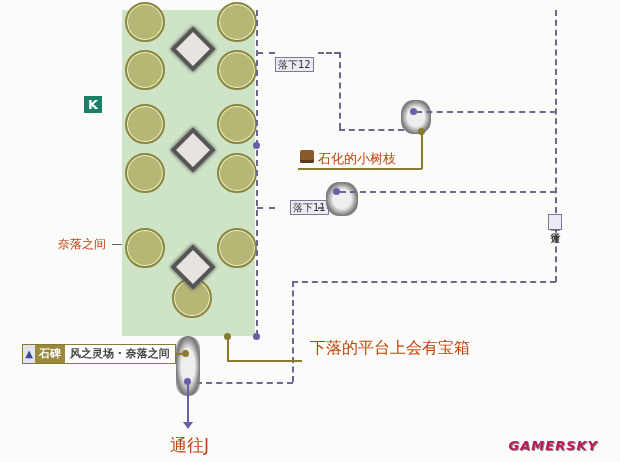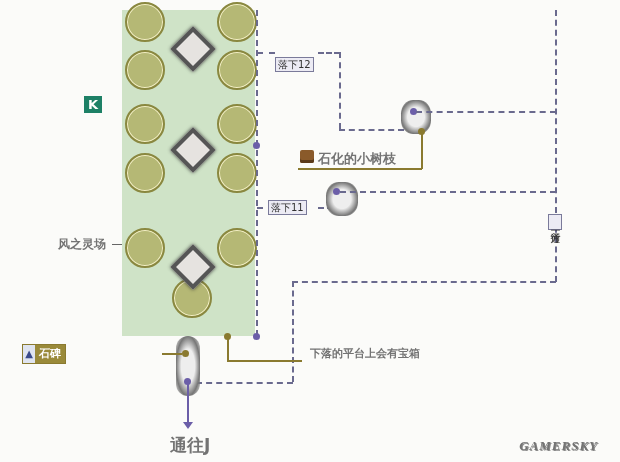--- a/index.html
+++ b/index.html
@@ -8,29 +8,29 @@
   .green{left:122px;top:10px;width:133px;height:326px;background:#cfe3c7;}
   .pillar{position:absolute;width:36px;height:36px;border-radius:50%;background:#b5b875;border:2px solid #8a8840;box-shadow:inset 0 0 0 1px #f4f0c8;}
   .block{position:absolute;width:24px;height:24px;transform:rotate(45deg);background:#e6e3e0;border:4px solid #555;box-shadow:0 0 4px #333;}
   .dash-h{position:absolute;height:0;border-top:2px dashed #6a6a8e;}
   .dash-v{position:absolute;width:0;border-left:2px dashed #6a6a8e;}
   .dot{position:absolute;width:7px;height:7px;border-radius:50%;background:#6b5ea8;}
   .gdot{position:absolute;width:7px;height:7px;border-radius:50%;background:#8a7a30;}
   .tag{position:absolute;background:#ecebf4;border:1px solid #7a7a9a;font-size:10px;color:#333;padding:0 2px;line-height:13px;}
   .vtag{position:absolute;background:#ecebf4;border:1px solid #7a7a9a;font-size:10px;color:#333;width:12px;line-height:12px;text-align:center;padding:1px 0;}
   .kbadge{left:84px;top:96px;width:18px;height:17px;background:#1d8066;color:#fff;font-weight:bold;font-size:13px;text-align:center;line-height:17px;}
-  .label{position:absolute;font-size:12px;color:#737373;font-weight:bold;white-space:nowrap;}
+  .label{position:absolute;font-size:12px;color:#c2410c;font-weight:normal;white-space:nowrap;}
   .rock{position:absolute;border-radius:40%;background:radial-gradient(ellipse at center,#eeeeee 40%,#777 70%,rgba(120,120,120,0) 100%);}
   .oline{position:absolute;background:#8a7a30;}
   .stele{left:22px;top:344px;height:18px;display:flex;align-items:stretch;border:1px solid #8a7a30;background:#fff;font-size:11px;}
   .stele .ic{width:12px;background:#dfe4f0;color:#3a4a8a;font-size:10px;text-align:center;line-height:18px;}
   .stele .kind{background:#9a8a3a;color:#fff;font-weight:bold;padding:0 4px;line-height:18px;}
   .stele .nm{padding:0 5px;color:#444;font-weight:bold;line-height:18px;}
   .chest{position:absolute;width:14px;height:13px;background:#8a5a2a;border-radius:2px;box-shadow:inset 0 -3px #5a3a1a;}
-  .logo{right:22px;top:438px;font-size:13px;font-style:italic;font-weight:bold;color:#737373;letter-spacing:1px;text-shadow:1px 1px 0 #888;font-family:Liberation Serif, serif;}
+  .logo{right:22px;top:438px;font-size:13px;font-style:italic;font-weight:bold;color:#be185d;letter-spacing:1px;text-shadow:1px 1px 0 #888;}
 </style>
 </head>
 <body>
 
 <div class="abs green">
   <div class="pillar" style="left:3px;top:-8px"></div>
   <div class="pillar" style="left:95px;top:-8px"></div>
   <div class="pillar" style="left:3px;top:40px"></div>
   <div class="pillar" style="left:95px;top:40px"></div>
   <div class="pillar" style="left:3px;top:94px"></div>
@@ -40,66 +40,67 @@
   <div class="pillar" style="left:3px;top:218px"></div>
   <div class="pillar" style="left:95px;top:218px"></div>
   <div class="pillar" style="left:50px;top:268px"></div>
   <div class="block" style="left:55px;top:23px"></div>
   <div class="block" style="left:55px;top:124px"></div>
   <div class="block" style="left:55px;top:241px"></div>
 </div>
 
 <div class="abs kbadge">K</div>
 
-<div class="label" style="left:58px;top:236px">风之灵场</div>
+<div class="label" style="left:58px;top:236px">奈落之间</div>
 <div class="oline" style="left:112px;top:244px;width:10px;height:1px;background:#666"></div>
 
 <div class="dash-v" style="left:256px;top:10px;height:326px"></div>
 <div class="dot" style="left:253px;top:142px"></div>
 <div class="dot" style="left:253px;top:333px"></div>
 
 <div class="dash-h" style="left:257px;top:52px;width:18px"></div>
 <div class="tag" style="left:275px;top:57px">落下12</div>
 <div class="dash-h" style="left:318px;top:52px;width:22px"></div>
 <div class="dash-v" style="left:339px;top:52px;height:77px"></div>
 <div class="dash-h" style="left:339px;top:129px;width:65px"></div>
 <div class="rock" style="left:401px;top:100px;width:30px;height:34px"></div>
 <div class="dot" style="left:410px;top:108px"></div>
 <div class="dash-h" style="left:416px;top:111px;width:140px"></div>
 
 <div class="dash-h" style="left:257px;top:207px;width:18px"></div>
-<div class="tag" style="left:268px;top:200px">落下11</div>
+<div class="tag" style="left:290px;top:200px">落下11</div>
 <div class="dash-h" style="left:318px;top:207px;width:24px"></div>
 <div class="rock" style="left:326px;top:182px;width:32px;height:34px"></div>
 <div class="dot" style="left:333px;top:188px"></div>
 <div class="dash-h" style="left:340px;top:191px;width:216px"></div>
 
 <div class="dash-v" style="left:555px;top:10px;height:272px"></div>
 <div class="vtag" style="left:548px;top:214px"><span style="writing-mode:vertical-rl">一方通行</span></div>
 <div class="dash-h" style="left:292px;top:281px;width:264px"></div>
 <div class="dash-v" style="left:292px;top:281px;height:101px"></div>
 <div class="dash-h" style="left:196px;top:382px;width:97px"></div>
 
 <div class="chest" style="left:300px;top:150px"></div>
 <div class="label" style="left:318px;top:150px;font-size:13px">石化的小树枝</div>
 <div class="oline" style="left:298px;top:168px;width:124px;height:2px"></div>
 <div class="oline" style="left:421px;top:131px;width:2px;height:38px"></div>
 <div class="gdot" style="left:418px;top:128px"></div>
 
 <div class="gdot" style="left:224px;top:333px"></div>
 <div class="oline" style="left:227px;top:336px;width:2px;height:25px"></div>
 <div class="oline" style="left:227px;top:360px;width:75px;height:2px"></div>
-<div class="label" style="left:310px;top:346px;font-size:11px">下落的平台上会有宝箱</div>
+<div class="label" style="left:310px;top:338px;font-size:16px">下落的平台上会有宝箱</div>
 
 <div class="rock" style="left:176px;top:336px;width:24px;height:60px;border-radius:12px"></div>
 <div class="dot" style="left:184px;top:378px"></div>
 <div class="gdot" style="left:182px;top:350px"></div>
 <div class="oline" style="left:162px;top:353px;width:20px;height:2px"></div>
 <div class="abs" style="left:187px;top:384px;width:2px;height:40px;background:#6b5ea8"></div>
 <div class="abs" style="left:183px;top:422px;width:0;height:0;border-left:5px solid transparent;border-right:5px solid transparent;border-top:7px solid #6b5ea8"></div>
 <div class="label" style="left:170px;top:434px;font-size:17px">通往J</div>
 
 <div class="abs stele">
   <span class="ic">▲</span>
   <span class="kind">石碑</span>
+  <span class="nm">风之灵场 · 奈落之间</span>
 </div>
 
 <div class="abs logo">GAMERSKY</div>
 
 </body></html>

